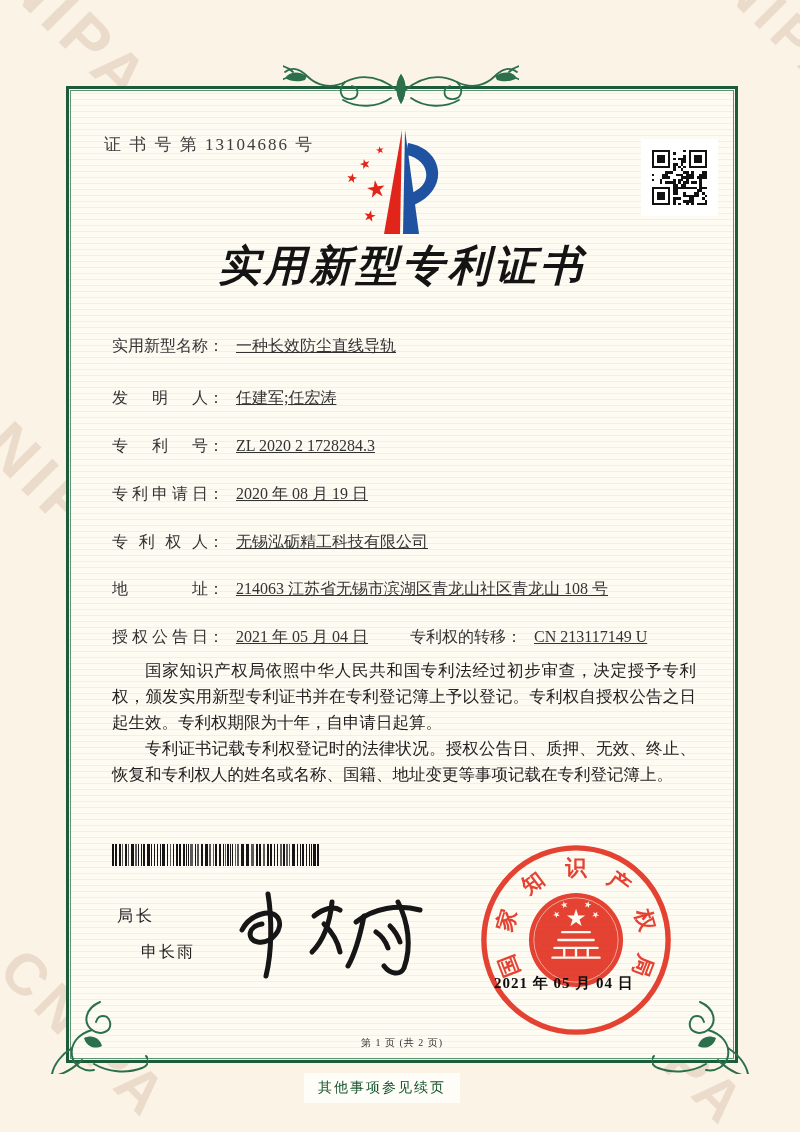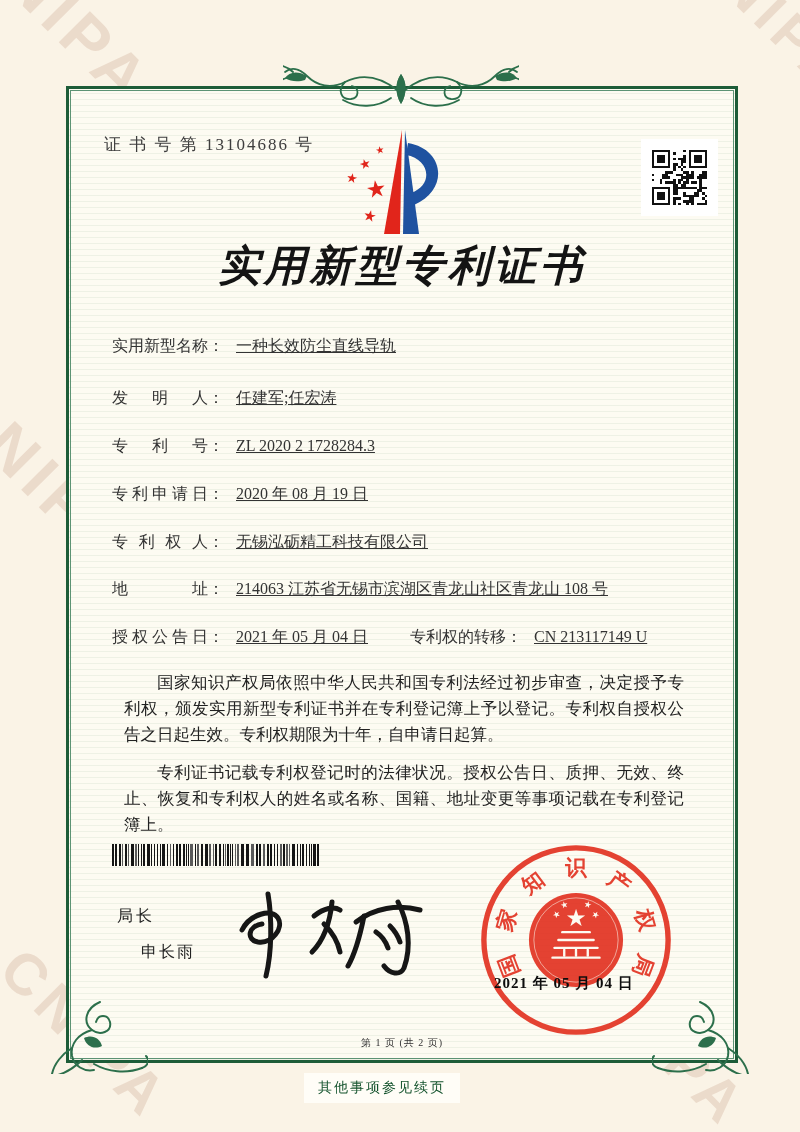--- a/index.html
+++ b/index.html
@@ -20,21 +20,21 @@
   .qr{left:641px;top:139px;width:77px;height:77px;background:#fff;}
   .logo{left:326px;top:127px;}
   .title{left:66px;top:238px;width:672px;text-align:center;font-size:42px;font-weight:bold;
          letter-spacing:4px;color:#141414;font-style:italic;}
   .row{position:absolute;left:112px;z-index:4;font-size:16px;color:#333;white-space:nowrap;}
   .flabel{display:inline-block;width:96px;text-align:justify;text-align-last:justify;}
   .fcolon{display:inline-block;}
   .fvalue{margin-left:12px;text-decoration:underline;}
   .pair2{position:absolute;left:298px;top:0;}
   .paras{left:112px;top:658px;width:584px;font-size:16.5px;line-height:26px;text-align:justify;color:#222;}
-  .paras p{margin:12px;text-indent:2em;}
+  .paras p{margin:0;text-indent:2em;}
   .barcode{left:112px;top:844px;width:208px;height:22px;}
   .sans{font-family:Liberation Sans, sans-serif;}
   .signer-title{left:117px;top:906px;font-size:16px;color:#222;letter-spacing:3px;}
   .signer-name{left:113px;top:942px;font-size:16px;color:#222;letter-spacing:2px;margin-left:28px;}
   .signature{left:228px;top:886px;}
   .seal{left:478px;top:842px;z-index:5;}
   .seal-date{left:494px;top:974px;font-size:15px;font-weight:bold;color:#0d0d0d;letter-spacing:1px;z-index:6;}
   .footer{left:66px;top:1036px;width:672px;text-align:center;font-size:10px;color:#333;letter-spacing:1px;}
   .note{left:382px;top:1073px;transform:translateX(-50%);background:#fffdf7;padding:6px 14px;
         font-size:14px;color:#14532d;letter-spacing:2px;z-index:4;}

